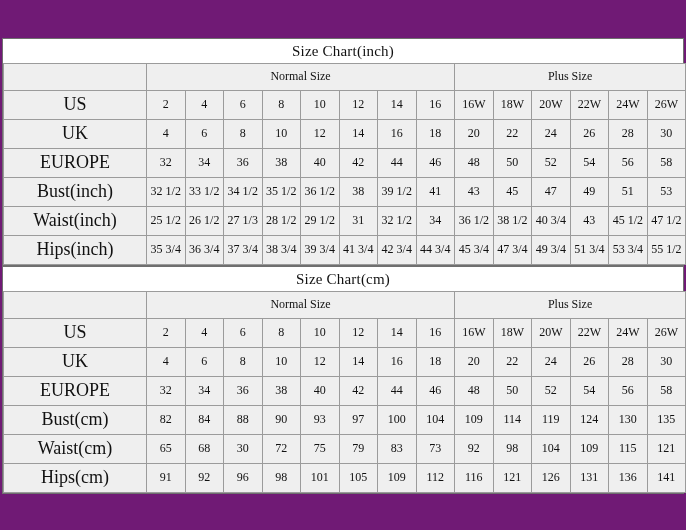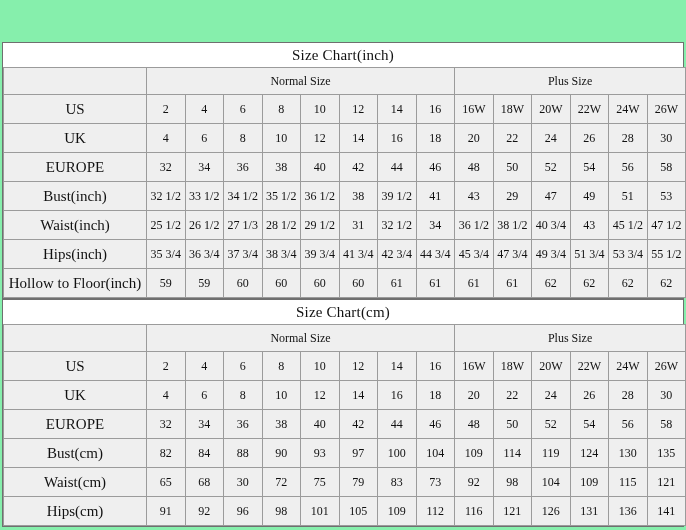--- a/index.html
+++ b/index.html
@@ -11,24 +11,24 @@
     width: 686px;
     height: 530px;
     font-family: "Liberation Serif", serif;
     color: #111111;
     overflow: hidden;
   }
   .page {
     width: 686px;
     height: 530px;
     box-sizing: border-box;
-    background: #86efac;
+    background: #701a75;
     display: flex;
     flex-direction: column;
-    justify-content: flex-end;
+    justify-content: center;
     padding: 4px 2px 3px 2px;
   }
   .chart-block {
     background: #ffffff;
     border: 1px solid #6f6f6f;
     box-sizing: border-box;
     width: 682px;
   }
   .chart-title {
     text-align: center;
@@ -56,21 +56,21 @@
     height: 26px;
   }
   td.corner-cell {
     background: #efefef;
   }
   td.group-head {
     font-size: 14.5px;
     background: #efefef;
   }
   td.row-head {
-    font-size: 15px;
+    font-size: 18px;
   }
   td.val {
     font-size: 12px;
   }
   .cm-table td {
     height: 28px;
   }
   .cm-table tr.group-row td {
     height: 25px;
   }
@@ -152,21 +152,21 @@
           <td class="row-head">Bust(inch)</td>
           <td class="val">32 1/2</td>
           <td class="val">33 1/2</td>
           <td class="val">34 1/2</td>
           <td class="val">35 1/2</td>
           <td class="val">36 1/2</td>
           <td class="val">38</td>
           <td class="val">39 1/2</td>
           <td class="val">41</td>
           <td class="val">43</td>
-          <td class="val">29</td>
+          <td class="val">45</td>
           <td class="val">47</td>
           <td class="val">49</td>
           <td class="val">51</td>
           <td class="val">53</td>
         </tr>
 
         <tr>
           <td class="row-head">Waist(inch)</td>
           <td class="val">25 1/2</td>
           <td class="val">26 1/2</td>
@@ -195,37 +195,20 @@
           <td class="val">42 3/4</td>
           <td class="val">44 3/4</td>
           <td class="val">45 3/4</td>
           <td class="val">47 3/4</td>
           <td class="val">49 3/4</td>
           <td class="val">51 3/4</td>
           <td class="val">53 3/4</td>
           <td class="val">55 1/2</td>
         </tr>
 
-        <tr>
-          <td class="row-head">Hollow to Floor(inch)</td>
-          <td class="val">59</td>
-          <td class="val">59</td>
-          <td class="val">60</td>
-          <td class="val">60</td>
-          <td class="val">60</td>
-          <td class="val">60</td>
-          <td class="val">61</td>
-          <td class="val">61</td>
-          <td class="val">61</td>
-          <td class="val">61</td>
-          <td class="val">62</td>
-          <td class="val">62</td>
-          <td class="val">62</td>
-          <td class="val">62</td>
-        </tr>
       </tbody>
     </table>
   </div>
 
   <div class="chart-block">
     <div class="chart-title">Size Chart(cm)</div>
     <table class="size-table cm-table">
       <colgroup>
         <col style="width:143px">
         <col span="14" style="width:38.5px">

